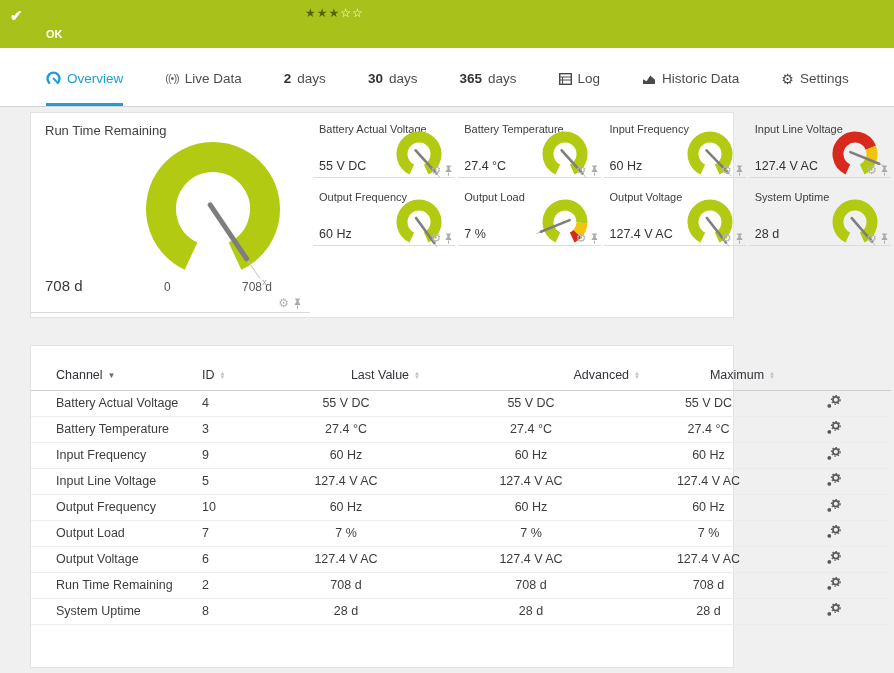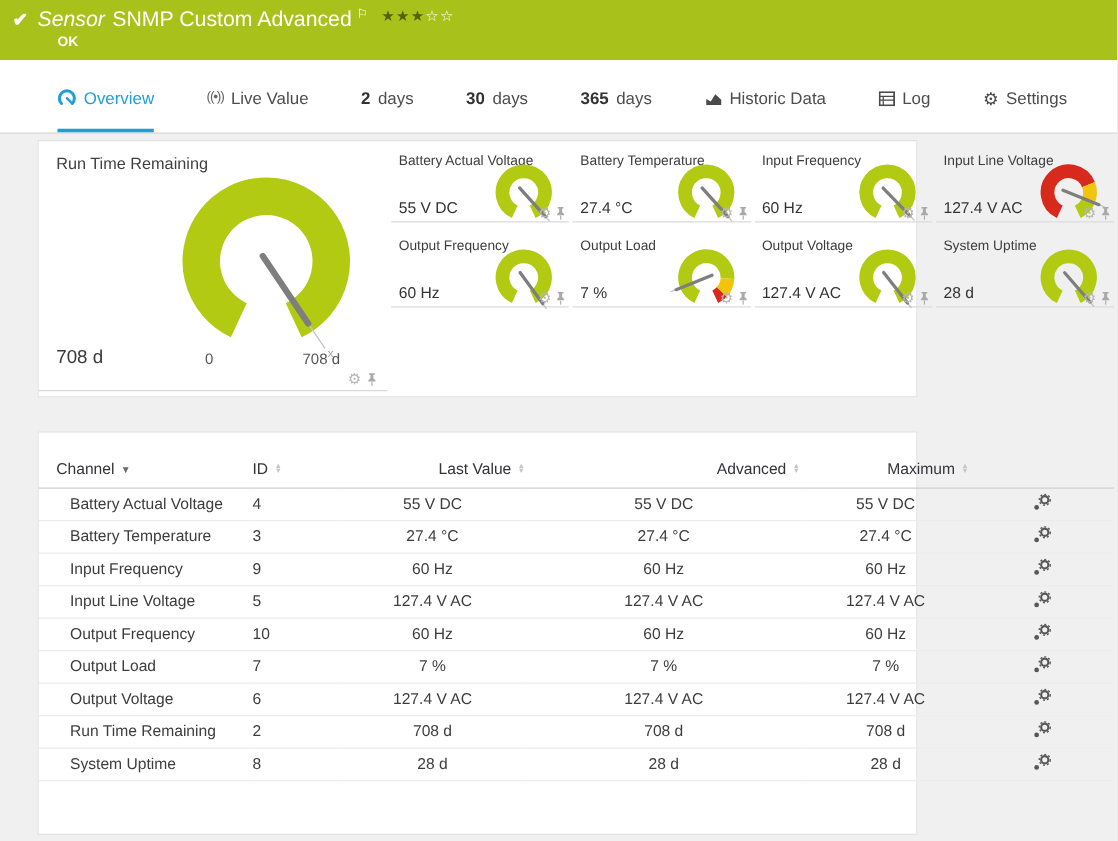--- a/index.html
+++ b/index.html
@@ -55,41 +55,38 @@
   .small-cell .gauge-svg{position:absolute;right:2px;top:9px;}
   .sg-value{position:absolute;left:6px;bottom:4px;font-size:12.5px;color:#333;}
   .cell-icons{position:absolute;right:2px;bottom:1px;display:flex;gap:3px;align-items:center;}
   .gear-mini{font-size:12px;color:#b5b5b5;line-height:1;cursor:pointer;}
   .pin-mini{display:inline-flex;cursor:pointer;}
   
   #table-panel table{border-collapse:collapse;width:860px;margin-top:14px;table-layout:fixed;
     font-size:12.5px;color:#3d3d3d;}
   #table-panel th{font-weight:normal;color:#33333b;text-align:left;height:30px;
     border-bottom:1px solid #cfcfcf;cursor:pointer;white-space:nowrap;}
-  #table-panel th:first-child{padding-left:14px;}
+  #table-panel th:first-child{padding-left:25px;}
   #table-panel th.c-center{text-align:right;}
   #table-panel td{height:26px;border-bottom:1px solid #ececec;vertical-align:middle;}
   td.c-channel{padding-left:25px;}
   td.c-center{text-align:center;}
   td.c-actions{text-align:center;}
   .sort{display:inline-flex;flex-direction:column;margin-left:5px;vertical-align:middle;}
   .sort i{font-style:normal;font-size:6px;line-height:4.5px;color:#c6c6c6;}
   .sort-desc{display:inline-block;margin-left:5px;font-size:8px;color:#6b6b6b;vertical-align:middle;}
   .wrench{display:inline-flex;cursor:pointer;}
 </style>
 </head>
 <body>
 
 <div class="stage">
 
   <div class="topbar">
     <span class="check-icon">✔</span>
-    <div class="title-line">
-      <span class="kind">Sensor</span><span>SNMP Custom Advanced</span><span class="flag-icon">⚐</span>
-    </div>
     <span class="stars">
       <span class="full">★★★</span><span class="empty">☆☆</span>
     </span>
     <div class="status-line">OK</div>
   </div>
 
   <nav class="tabbar" id="tabs-mount">
   <div class="tab active">
     <span class="icon">
           <svg width="15" height="15" viewBox="0 0 15 15">
@@ -99,62 +96,62 @@
         </span>
 
     <span class="label">Overview</span>
   </div>
 
   <div class="tab">
     <span class="icon">
           <span class="live-glyph">((•))</span>
         </span>
 
-    <span class="label">Live Value</span>
+    <span class="label">Live Data</span>
   </div>
 
   <div class="tab">
 
     <span class="num">2</span>
     <span class="label">days</span>
   </div>
 
   <div class="tab">
 
     <span class="num">30</span>
     <span class="label">days</span>
   </div>
 
   <div class="tab">
 
     <span class="num">365</span>
     <span class="label">days</span>
-  </div>
-
-  <div class="tab">
-    <span class="icon">
-          <svg width="14" height="13" viewBox="0 0 14 13">
-            <path d="M1 12 V7.2 L4.6 9.2 L8.2 3.4 L13 7.8 V12 Z" fill="#4a4a4a"></path>
-          </svg>
-        </span>
-
-    <span class="label">Historic Data</span>
   </div>
 
   <div class="tab">
     <span class="icon">
           <svg width="13" height="12" viewBox="0 0 13 12">
             <rect x="0.7" y="0.7" width="11.6" height="10.6" fill="none" stroke="#4a4a4a" stroke-width="1.4"></rect>
             <line x1="0.7" y1="4" x2="12.3" y2="4" stroke="#4a4a4a" stroke-width="1"></line>
             <line x1="0.7" y1="7" x2="12.3" y2="7" stroke="#4a4a4a" stroke-width="1"></line>
             <line x1="3.6" y1="4" x2="3.6" y2="11" stroke="#4a4a4a" stroke-width="1"></line>
           </svg>
         </span>
 
     <span class="label">Log</span>
+  </div>
+
+  <div class="tab">
+    <span class="icon">
+          <svg width="14" height="13" viewBox="0 0 14 13">
+            <path d="M1 12 V7.2 L4.6 9.2 L8.2 3.4 L13 7.8 V12 Z" fill="#4a4a4a"></path>
+          </svg>
+        </span>
+
+    <span class="label">Historic Data</span>
   </div>
 
   <div class="tab">
     <span class="icon">
           <span class="gear-glyph">⚙</span>
         </span>
 
     <span class="label">Settings</span>
   </div>
 </nav>

